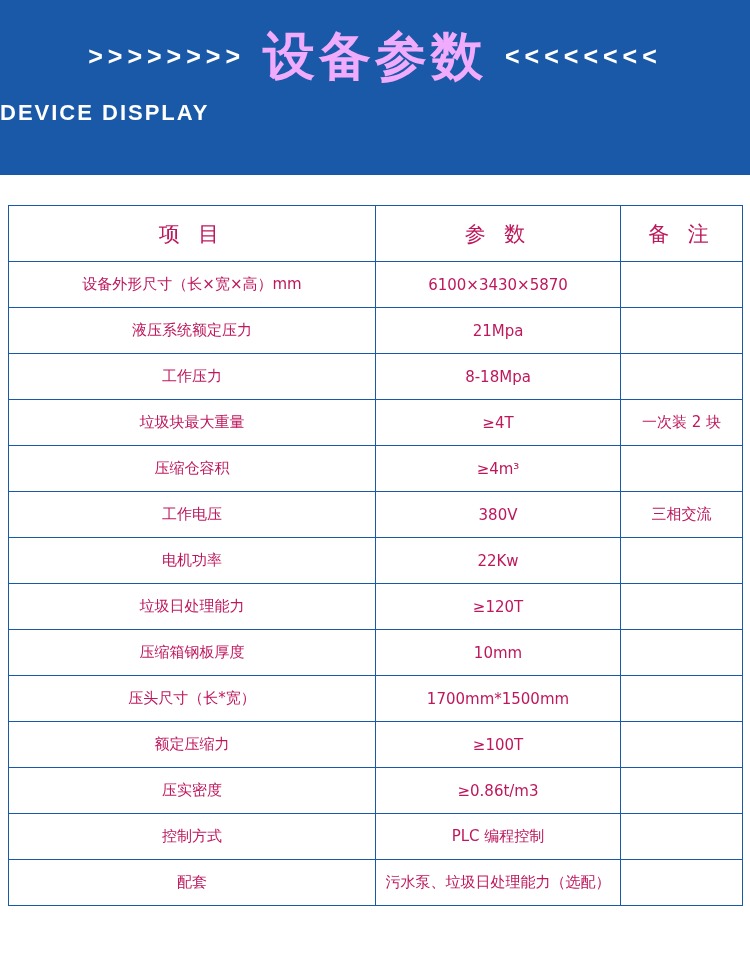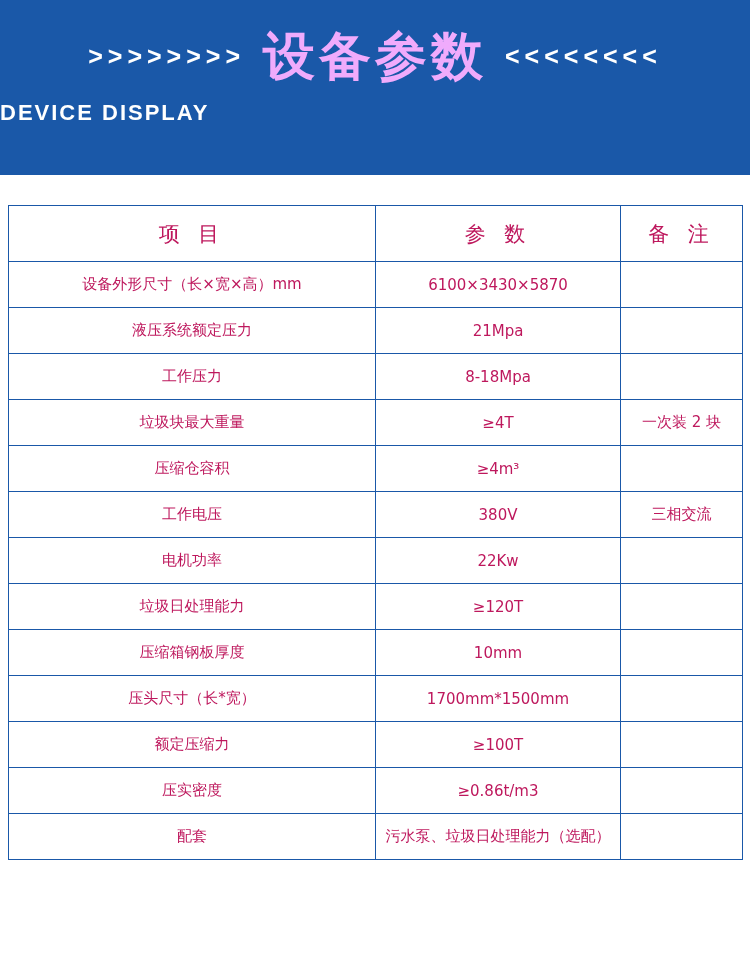--- a/index.html
+++ b/index.html
@@ -161,19 +161,24 @@
         <td class="col-item">额定压缩力</td>
         <td class="col-param">≥100T</td>
         <td class="col-note"></td>
       </tr>
       <tr>
         <td class="col-item">压实密度</td>
         <td class="col-param">≥0.86t/m3</td>
         <td class="col-note"></td>
       </tr>
       <tr>
+        <td class="col-item">控制方式</td>
+        <td class="col-param">PLC 编程控制</td>
+        <td class="col-note"></td>
+      </tr>
+      <tr>
         <td class="col-item">配套</td>
         <td class="col-param">污水泵、垃圾日处理能力（选配）</td>
         <td class="col-note"></td>
       </tr>
     </tbody>
   </table>
 </div>
 
 </body></html>

